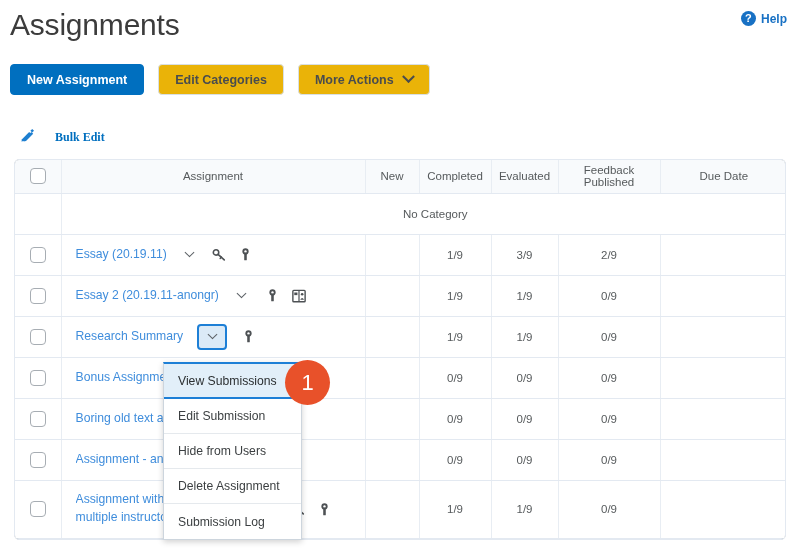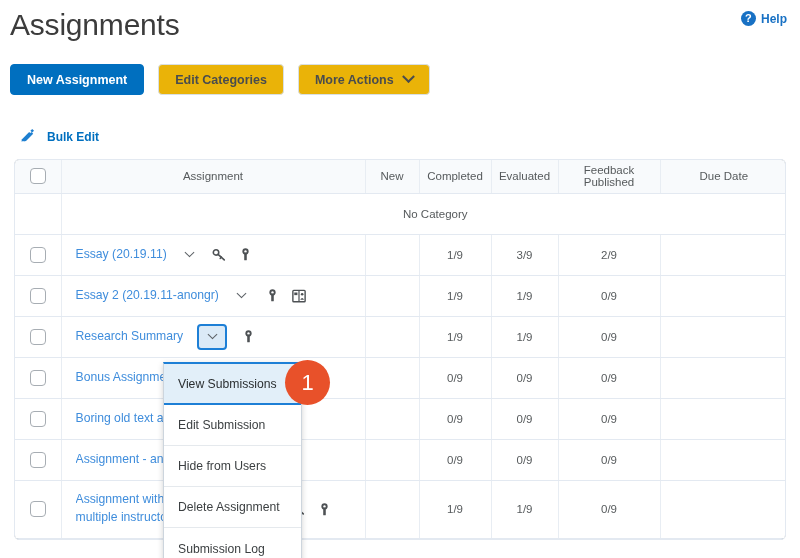--- a/index.html
+++ b/index.html
@@ -86,22 +86,23 @@
     width: 9px; height: 9px;
     border-right: 2px solid #494c4e;
     border-bottom: 2px solid #494c4e;
     transform: rotate(45deg) translate(-2px,-2px);
   }
 
   
   .bulk-edit {
     position: absolute;
     left: 20px; top: 128px;
-    display: flex; align-items: center; gap: 12px;
-    cursor: pointer;
+    display: flex; align-items: center; gap: 20px;
+    cursor: pointer;
+    font-family: Liberation Serif, serif;
   }
   .bulk-edit-label {
     color: #006fbf;
     font-size: 12px;
     font-weight: bold;
   }
 
   
   .table-wrap {
     position: absolute;
@@ -231,21 +232,21 @@
     position: absolute;
     left: 163px; top: 362px;
     width: 139px;
     background: #ffffff;
     border: 1px solid #cdd5dd;
     border-top: 2px solid #1d7fd6;
     box-shadow: 0 2px 6px rgba(0,0,0,0.18);
     z-index: 40;
   }
   .dd-item {
-    height: 41px;
+    height: 35px;
     display: flex; align-items: center;
     padding-left: 14px;
     font-size: 12.2px;
     color: #3b3f41;
     border-bottom: 1px solid #e5e9ed;
     cursor: pointer;
     white-space: nowrap;
   }
   .dd-item:last-child { border-bottom: none; }
   .dd-item.selected {

